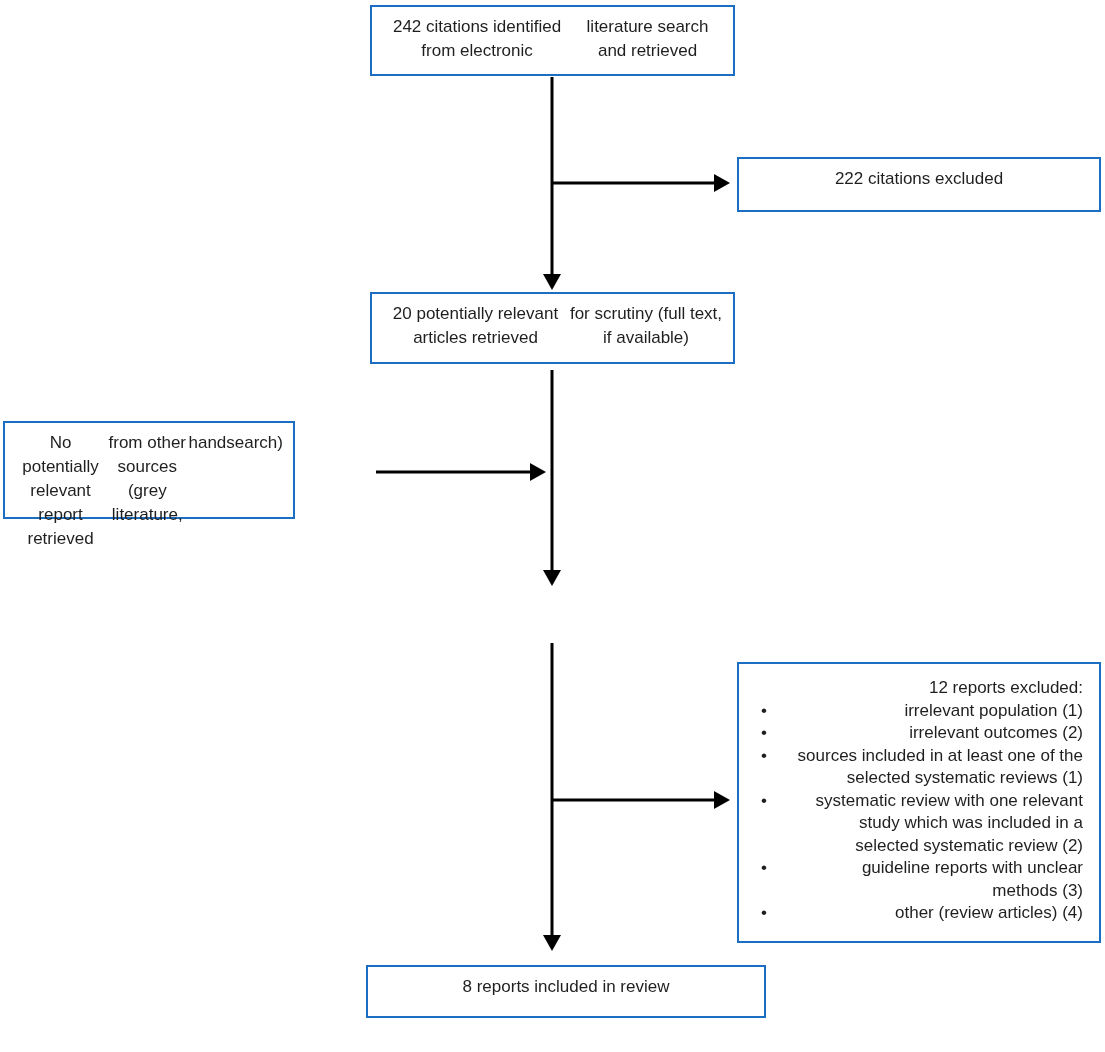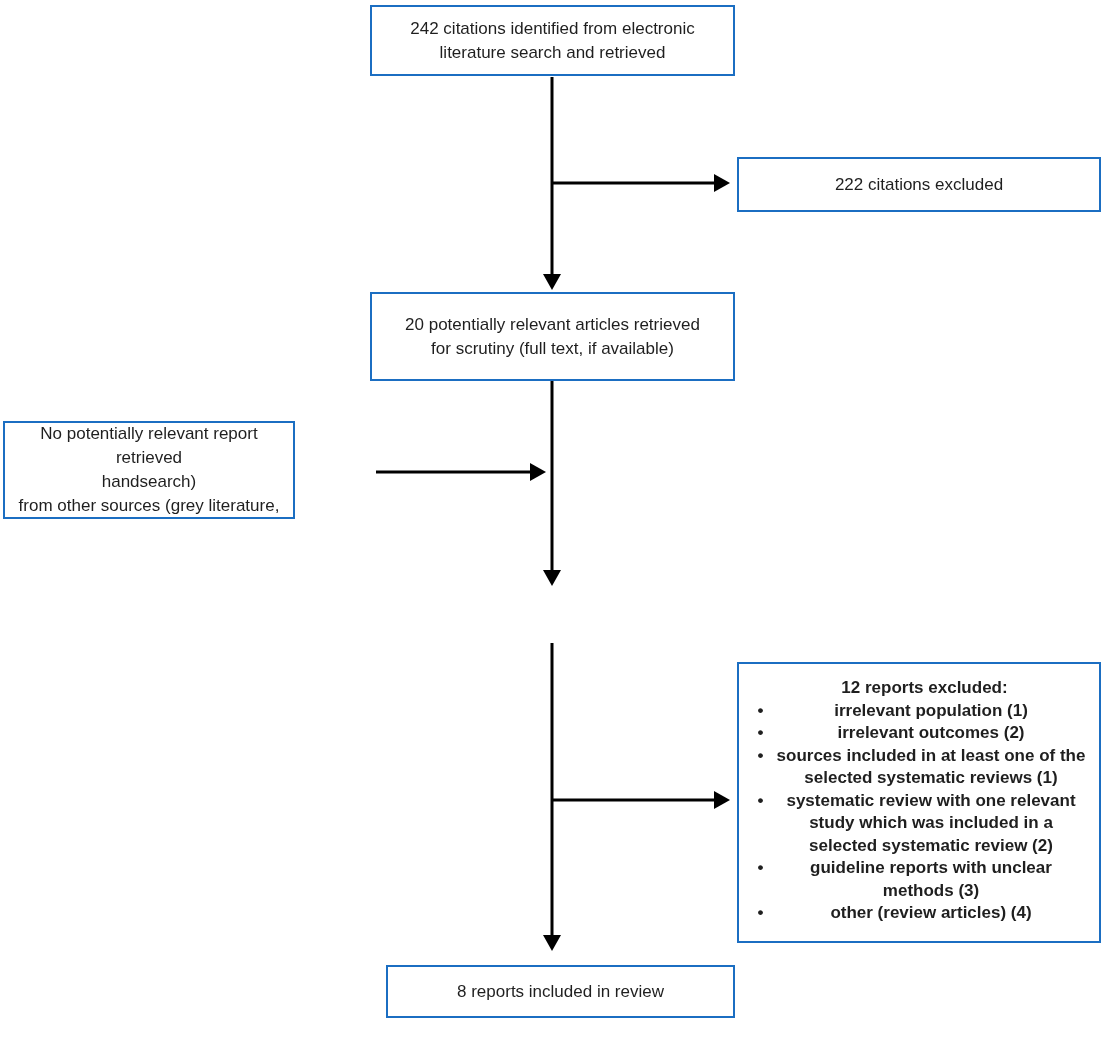--- a/index.html
+++ b/index.html
@@ -22,29 +22,28 @@
   .arrows polygon{fill:var(--arrow);stroke:none;}
   .box{
     position:absolute;
     box-sizing:border-box;
     border:2.5px solid var(--box-border);
     background:var(--background);
     font-size:17px;
     line-height:24px;
   }
   .box.center{
-    display:flex;flex-direction:column;justify-content:center;
+    display:flex;justify-content:center;
     text-align:center;
-    padding:20px 10px;
+    padding:8px 10px;
   }
   .box.list{
-    text-align:center;
-    padding:13px 4px 10px 15px;
+    text-align:right;
+    padding:13px 16px 10px 15px;
     line-height:22.5px;
-    font-weight:bold;
   }
   .bullet-row{display:flex;}
   .bullet{flex:0 0 13px;}
   .bullet-text{flex:1;}
 </style>
 </head>
 <body>
 
 <div class="canvas">
 
@@ -77,29 +76,29 @@
 
   <div class="box center" style="left:370px;top:5px;width:365px;height:71px">
     <div>242 citations identified from electronic</div>
     <div>literature search and retrieved</div>
   </div>
 
   <div class="box center" style="left:737px;top:157px;width:364px;height:55px">
     <div>222 citations excluded</div>
   </div>
 
-  <div class="box center" style="left:370px;top:292px;width:365px;height:89px">
+  <div class="box center" style="left:370px;top:292px;width:365px;height:72px">
     <div>20 potentially relevant articles retrieved</div>
     <div>for scrutiny (full text, if available)</div>
   </div>
 
   <div class="box center" style="left:3px;top:421px;width:292px;height:98px">
     <div>No potentially relevant report retrieved</div>
+    <div>from other sources (grey literature,</div>
     <div>handsearch)</div>
-    <div>from other sources (grey literature,</div>
   </div>
 
 
   <div class="box list" style="left:737px;top:662px;width:364px;height:281px">
     <div>12 reports excluded:</div>
 
     <div class="bullet-row">
       <span class="bullet">•</span>
       <span class="bullet-text">irrelevant population (1)</span>
     </div>
@@ -139,17 +138,17 @@
       <span class="bullet"></span>
       <span class="bullet-text">methods (3)</span>
     </div>
 
     <div class="bullet-row">
       <span class="bullet">•</span>
       <span class="bullet-text">other (review articles) (4)</span>
     </div>
   </div>
 
-  <div class="box center" style="left:386px;top:965px;width:349px;height:53px">
+  <div class="box center" style="left:366px;top:965px;width:400px;height:53px">
     <div>8 reports included in review</div>
   </div>
 
 </div>
 
 </body></html>

